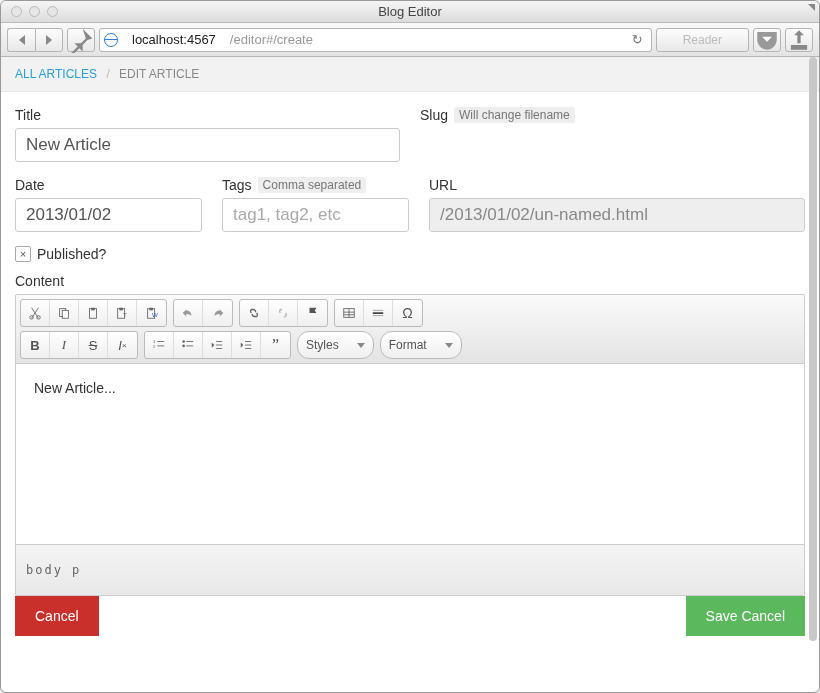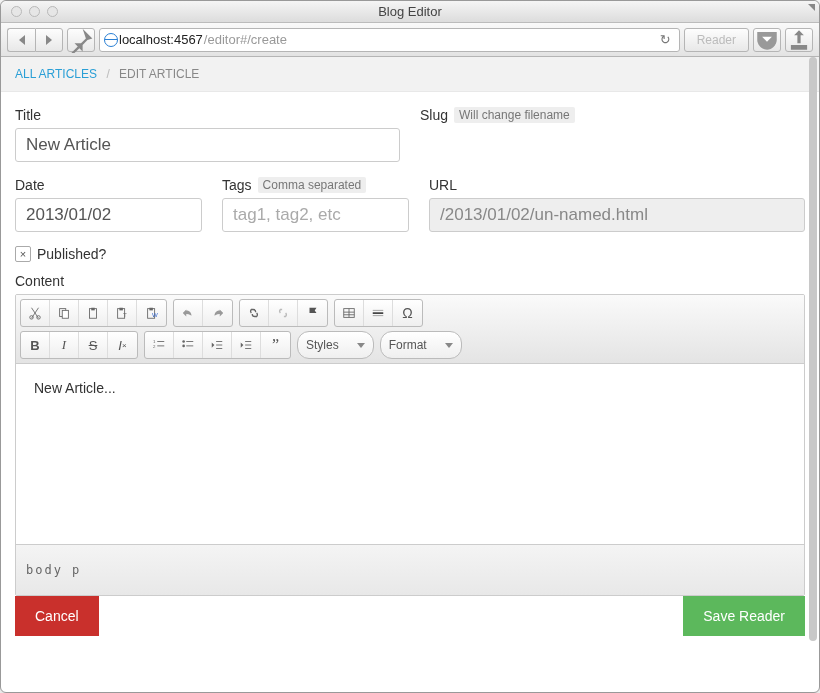--- a/index.html
+++ b/index.html
@@ -15,27 +15,27 @@
 .tcorner::after { content:""; position:absolute; right:0; top:0; width:0;height:0; border-left:7px solid transparent; border-top:7px solid #888; }
 
 .toolbar { height: 34px; background: linear-gradient(#f9f9f9,#e3e3e3); border-bottom: 1px solid #b5b5b5; display: flex; align-items: center; padding: 0 6px; gap: 4px; }
 .tbtn { height: 24px; min-width: 28px; border: 1px solid #b5b5b5; border-radius: 3px; background: linear-gradient(#fdfdfd,#e8e8e8); display: flex; align-items: center; justify-content: center; color: #666; font-size: 11px; }
 .navpair { display: flex; }
 .navpair .tbtn:first-child { border-radius: 3px 0 0 3px; border-right: none; }
 .navpair .tbtn:last-child { border-radius: 0 3px 3px 0; }
 .tbtn .tri { width:0;height:0;border-top:5px solid transparent;border-bottom:5px solid transparent; }
 .tri.left { border-right:6px solid #888; }
 .tri.right { border-left:6px solid #888; }
-.urlbar { flex: 1; height: 24px; border: 1px solid #b5b5b5; border-radius: 3px; background: #fff; display: flex; align-items: center; padding: 0 4px; gap: 1px; }
+.urlbar { flex: 1; height: 24px; border: 1px solid #b5b5b5; border-radius: 3px; background: #fff; display: flex; align-items: center; padding: 0 4px; gap: 14px; }
 .urlglobe { width: 14px; height: 14px; border-radius: 50%; border: 1.5px solid #2a7fd4; position: relative; }
 .urlglobe::after { content:""; position:absolute; left:0;right:0;top:5px;height:1.5px;background:#2a7fd4; }
 .urlhost { font-size: 13px; color: #222; }
 .urlpath { font-size: 13px; color: #999; }
 .reloadicon { margin-left:auto; color:#777; font-size:13px; padding:0 4px; }
-.readerbtn { color: #bbb; padding: 0 12px; font-size: 12px; }
+.readerbtn { color: #bbb; padding: 0 26px; font-size: 12px; }
 
 .content-scroll { flex: 1; overflow-y: auto; position: relative; }
 .breadcrumb { background: #f2f2f2; border-bottom: 1px solid #e8e8e8; padding: 10px 14px; font-size: 12px; color: #888; }
 .breadcrumb .bc-active { color: #2a9fd6; }
 .breadcrumb .bc-sep { margin: 0 6px; color: #bbb; }
 
 .form-area { padding: 14px 14px 0 14px; }
 .row { display: flex; gap: 20px; margin-bottom: 14px; }
 .field { display: flex; flex-direction: column; }
 .field-label-row { display: flex; align-items: center; gap: 6px; margin-bottom: 4px; height: 18px;}
@@ -323,21 +323,21 @@
                 <span class="caret"></span>
             </div>
           </div>
         </div>
         <div class="editor-body">New Article...</div>
         <div class="editor-status">body  p</div>
       </div>
 
       <div class="action-row">
         <button class="btn-cancel">Cancel</button>
-        <button class="btn-save">Save Reader</button>
+        <button class="btn-save">Save Cancel</button>
       </div>
     </div>
 
     <div class="scrollbar">
         <div class="sthumb"></div>
       </div>
   </div>
 </div>
 
 </body></html>

